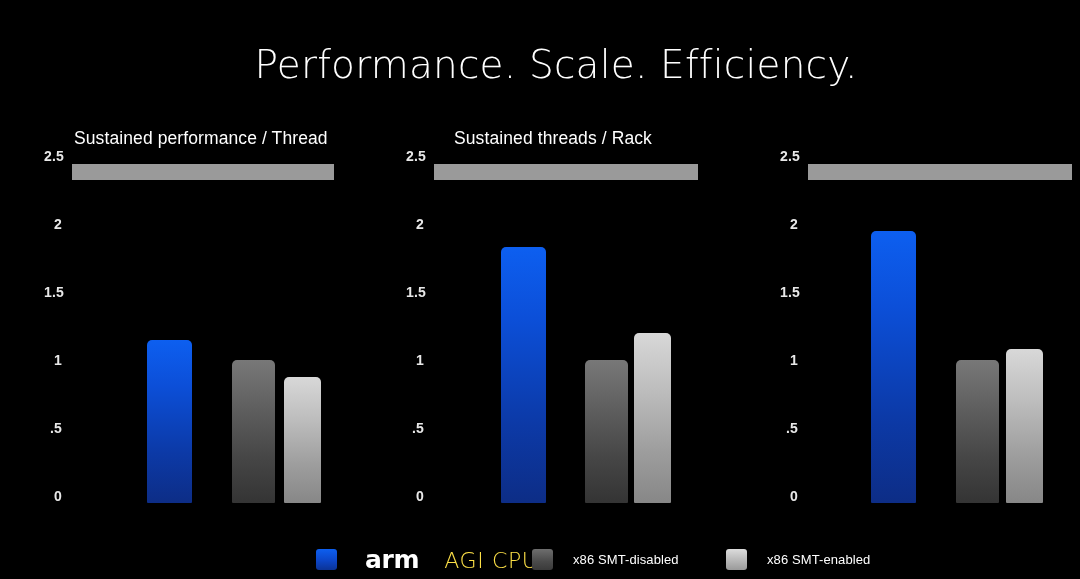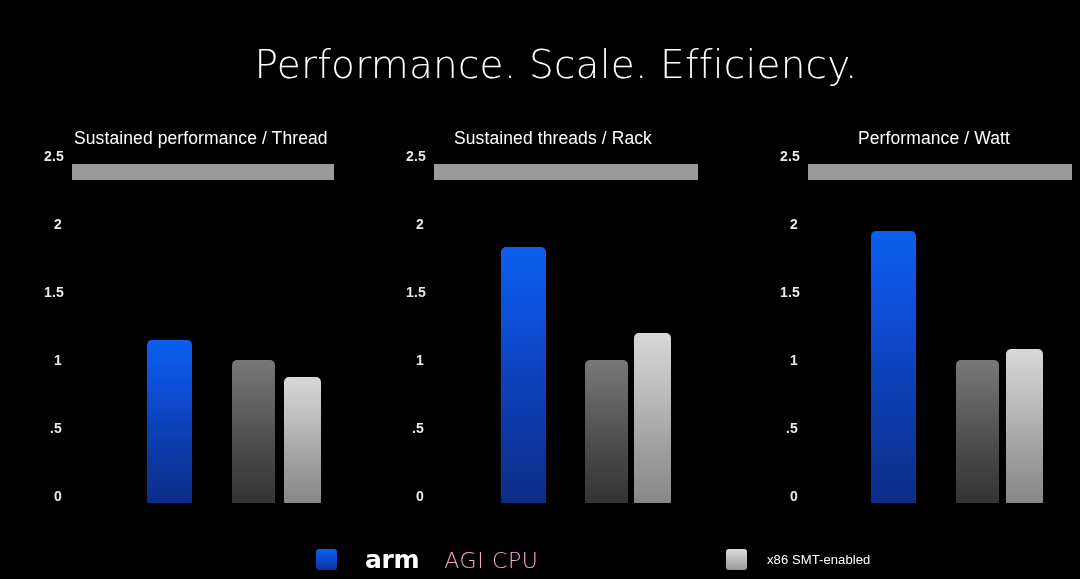--- a/index.html
+++ b/index.html
@@ -129,21 +129,21 @@
     font-size:25px;
     font-weight:700;
     letter-spacing:-0.3px;
     color:#ffffff;
     font-family:"DejaVu Sans", "Liberation Sans", sans-serif;
   }
   .arm-rest {
     font-size:22px;
     font-weight:300;
     letter-spacing:0.6px;
-    color:#f9a8d4;
+    color:#fde047;
     margin-left:9px;
     font-family:"DejaVu Sans", "Liberation Sans", sans-serif;
   }
   .x86-label {
     font-size:13px;
     font-weight:400;
     color:#ffffff;
     letter-spacing:0.1px;
   }
 </style>
@@ -184,21 +184,20 @@
     <div class="ytick" style="top: 0px;">2.5</div>
         <div class="ytick" style="top: 68px;">2</div>
         <div class="ytick" style="top: 136px;">1.5</div>
         <div class="ytick" style="top: 204px;">1</div>
         <div class="ytick" style="top: 272px;">.5</div>
         <div class="ytick" style="top: 340px;">0</div>
       </div>
   </div>
 
   <div class="panel" id="panel-2">
-    <div class="panel-title">Performance / Watt</div>
     <div class="plot">
       <div class="baseline"></div>
       <div class="bars" style="width: 245px;">
           <div class="bar arm" title="arm AGI CPU: 2" style="left: 63px; width: 45px; height: 272px;"></div>
           <div class="bar smt-off" title="x86 SMT-disabled: 1.05" style="left: 148px; width: 43px; height: 142.8px;"></div>
           <div class="bar smt-on" title="x86 SMT-enabled: 1.13" style="left: 198px; width: 37px; height: 153.68px;"></div>
         </div>
     <div class="ytick" style="top: 0px;">2.5</div>
         <div class="ytick" style="top: 68px;">2</div>
         <div class="ytick" style="top: 136px;">1.5</div>
@@ -209,19 +208,23 @@
   </div>
 
   <div id="legend">
     <div class="legend-item" id="legend-item-0">
       <span class="swatch arm"></span>
       <span class="legend-label">
         <span class="arm-word">arm</span>
         <span class="arm-rest">AGI CPU</span>
       </span>
     </div>
+    <div class="legend-item" id="legend-item-1">
+      <span class="swatch smt-off"></span>
+      <span class="x86-label">x86 SMT-disabled</span>
+    </div>
     <div class="legend-item" id="legend-item-2">
       <span class="swatch smt-on"></span>
       <span class="x86-label">x86 SMT-enabled</span>
     </div>
   </div>
 
 </div>
 
 </body></html>

